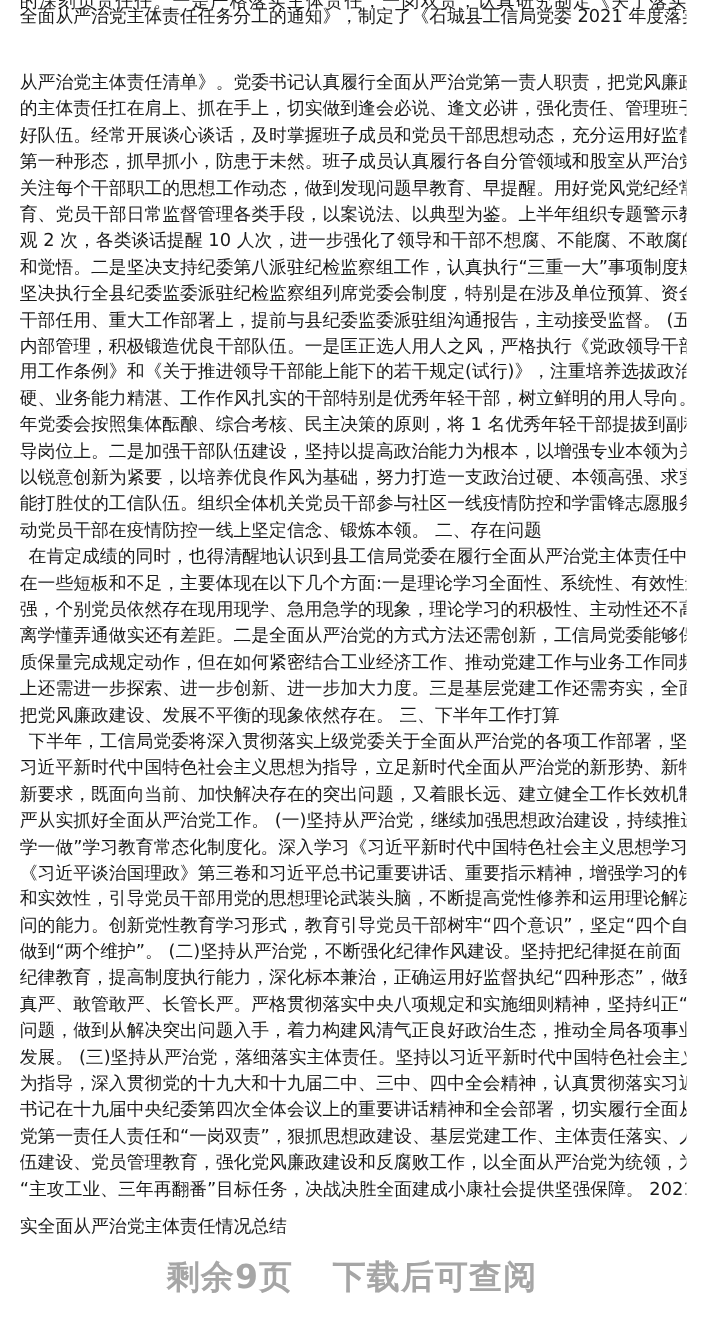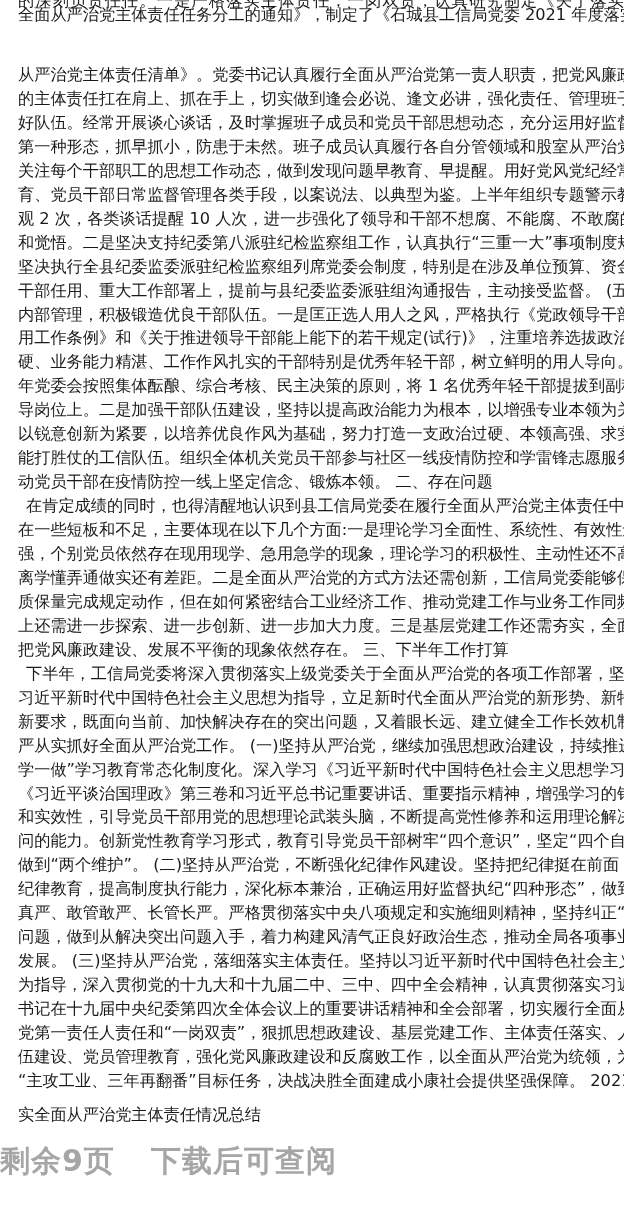--- a/index.html
+++ b/index.html
@@ -5,21 +5,21 @@
   html, body { margin:0; padding:0; background:#ffffff; }
   body { width:640px; height:1221px; position:relative; overflow:hidden;
          font-family: "DejaVu Sans", "Liberation Sans", sans-serif; color:#1a1a1a; }
   .page { position:absolute; left:0; top:0; width:640px; }
   .line { position:absolute; left:18px; width:606px; height:24px; line-height:24px;
           font-size:16.2px; white-space:nowrap; overflow:hidden; letter-spacing:0px;
           text-align:justify; text-align-last:justify; }
   .line.last { text-align-last:left; }
   .line.indent { left:26px; width:598px; }
   .clip-top { position:absolute; left:0; top:-11px; width:640px; height:24px; overflow:hidden; }
-  .banner { position:absolute; left:0; top:1141px; width:640px; 
+  .banner { position:absolute; left:0; top:1141px; width:640px; text-align:center;
             font-size:30px; font-weight:bold; color:#a6a6a6; letter-spacing:1px;
             font-family: "DejaVu Sans", sans-serif; }
   .banner span { display:inline-block; }
   .banner .gap { width:36px; }
 </style>
 </head>
 <body>
 
 <div class="page">
   <div class="clip-top">

